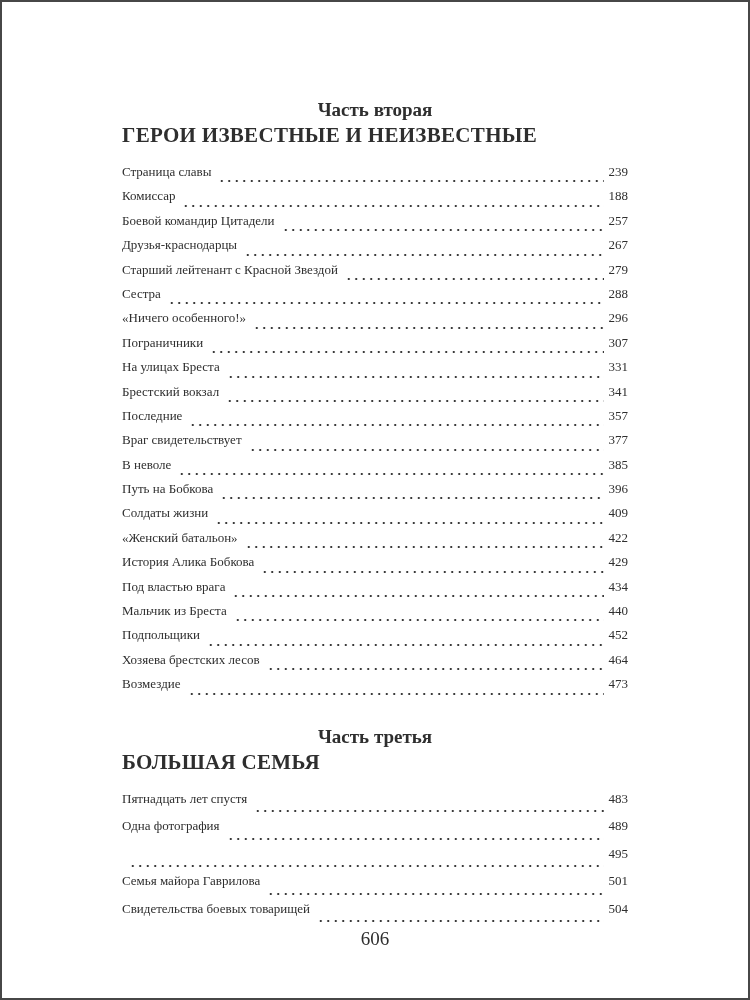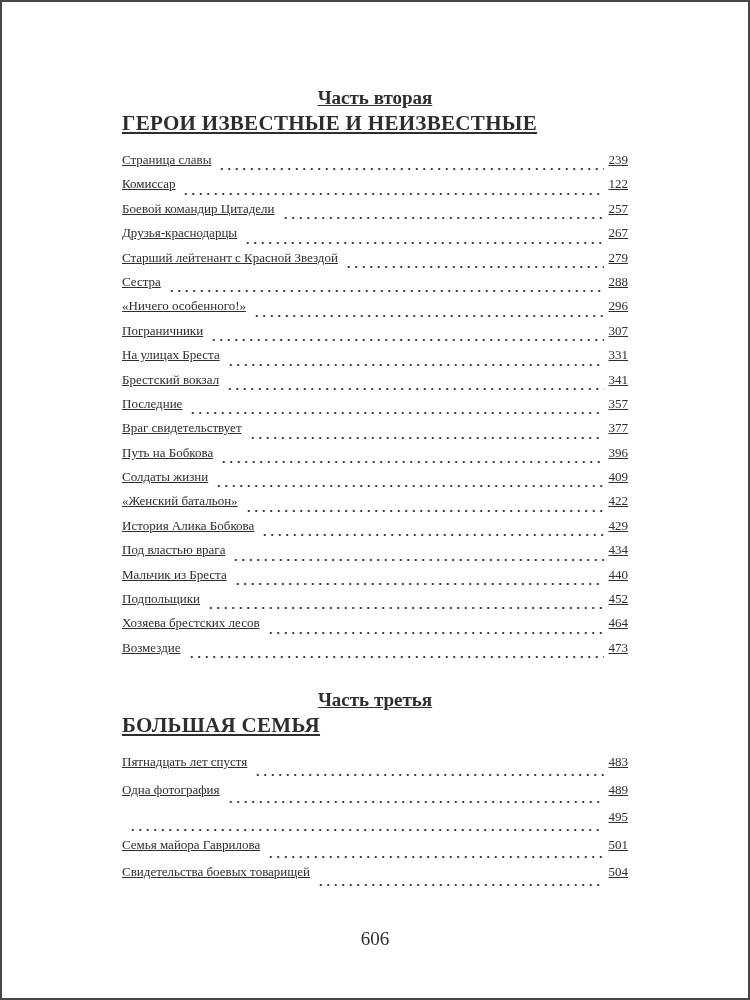--- a/index.html
+++ b/index.html
@@ -12,22 +12,21 @@
     position: relative;
     width: 750px;
     height: 1000px;
     background: #ffffff;
     border: 2px solid #474747;
     padding-top: 84px;
     overflow: hidden;
   }
   .content {
     width: 506px;
-    margin: 0 auto;
-    text-decoration: underline;
+    margin: 12px auto;
   }
   .part-label {
     text-align: center;
     font-weight: bold;
     font-size: 19px;
     line-height: 24px;
   }
   .part-title {
     font-weight: bold;
     font-size: 21px;
@@ -76,21 +75,21 @@
         <div class="part-title">ГЕРОИ ИЗВЕСТНЫЕ И НЕИЗВЕСТНЫЕ</div>
         <div class="entries">
           <div class="entry">
             <span class="entry-title">Страница славы</span>
             <span class="dots"></span>
             <span class="entry-page">239</span>
           </div>
           <div class="entry">
             <span class="entry-title">Комиссар</span>
             <span class="dots"></span>
-            <span class="entry-page">122</span>
+            <span class="entry-page">188</span>
           </div>
           <div class="entry">
             <span class="entry-title">Боевой командир Цитадели</span>
             <span class="dots"></span>
             <span class="entry-page">257</span>
           </div>
           <div class="entry">
             <span class="entry-title">Друзья-краснодарцы</span>
             <span class="dots"></span>
             <span class="entry-page">267</span>
@@ -127,20 +126,25 @@
           </div>
           <div class="entry">
             <span class="entry-title">Последние</span>
             <span class="dots"></span>
             <span class="entry-page">357</span>
           </div>
           <div class="entry">
             <span class="entry-title">Враг свидетельствует</span>
             <span class="dots"></span>
             <span class="entry-page">377</span>
+          </div>
+          <div class="entry">
+            <span class="entry-title">В неволе</span>
+            <span class="dots"></span>
+            <span class="entry-page">385</span>
           </div>
           <div class="entry">
             <span class="entry-title">Путь на Бобкова</span>
             <span class="dots"></span>
             <span class="entry-page">396</span>
           </div>
           <div class="entry">
             <span class="entry-title">Солдаты жизни</span>
             <span class="dots"></span>
             <span class="entry-page">409</span>

